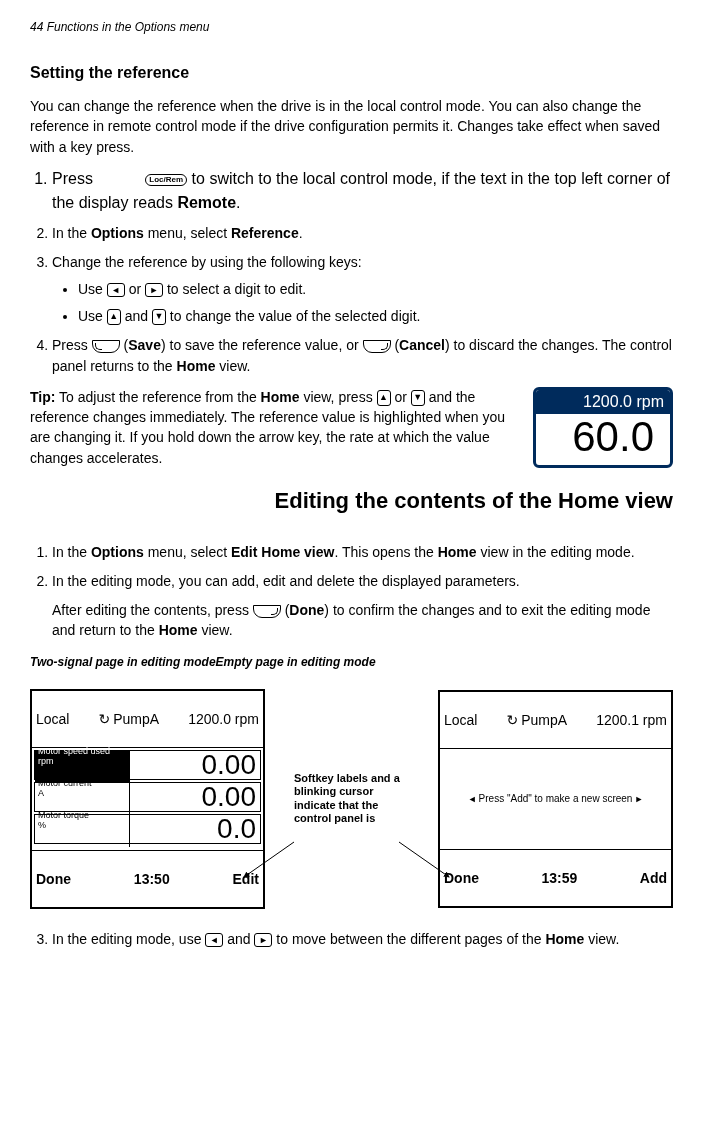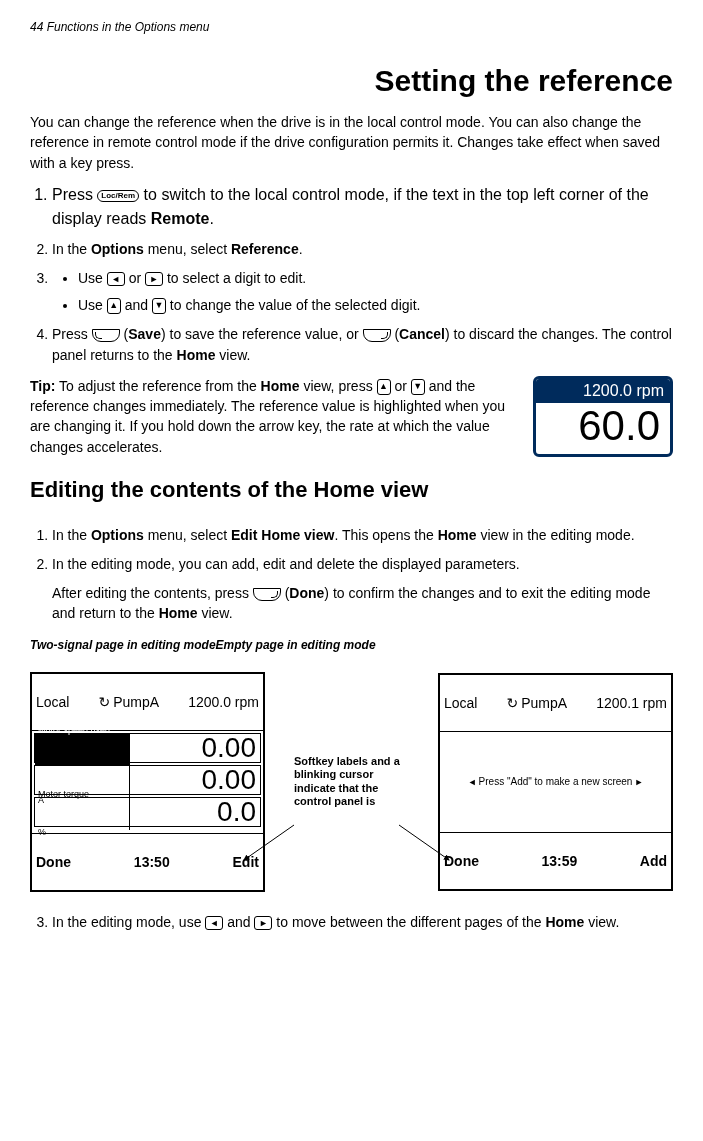--- a/index.html
+++ b/index.html
@@ -11,30 +11,30 @@
     color: #000;
     padding: 20px 30px;
     position: relative;
   }
   .page-header {
     font-style: italic;
     font-size: 12px;
     margin-bottom: 30px;
   }
   h1 {
-    font-size: 30px;
+    font-size: 16px;
     font-weight: bold;
     margin-bottom: 14px;
-    text-align: right;
   }
   h2 {
     font-size: 22px;
     font-weight: bold;
     margin-top: 20px;
-    margin-bottom: 22px;
+    margin-bottom: 28px;
+    text-align: right;
   }
   p {
     font-size: 14px;
     line-height: 1.45;
     margin-bottom: 10px;
   }
   ol {
     font-size: 14px;
     line-height: 1.5;
     margin-left: 22px;
@@ -53,20 +53,21 @@
   }
   .key-locrem {
     display: inline-block;
     border: 1px solid #000;
     border-radius: 8px;
     font-size: 8px;
     font-weight: bold;
     padding: 1px 3px;
     vertical-align: middle;
     line-height: 1;
+    margin-left: 48px;
   }
   .key-arrow {
     display: inline-block;
     border: 1px solid #000;
     border-radius: 3px;
     width: 18px;
     height: 14px;
     font-size: 9px;
     text-align: center;
     line-height: 12px;
@@ -122,21 +123,21 @@
     background: #fff;
   }
   .rpm-top {
     background: #002b5c;
     color: #fff;
     font-size: 16px;
     padding: 3px 6px;
   }
   .rpm-bottom {
     font-size: 42px;
-    padding: 2px 10px;
+    padding: 2px 16px;
     line-height: 1;
   }
   .screens-labels {
     display: flex;
     font-size: 12px;
     font-style: italic;
     font-weight: bold;
     margin-top: 14px;
     margin-bottom: 20px;
   }
@@ -183,24 +184,23 @@
   .param-row.selected .param-label {
     background: #000;
     color: #fff;
   }
   .param-label {
     width: 95px;
     font-size: 9px;
     padding: 16px 3px;
     display: flex;
     flex-direction: column;
-    justify-content: center;
+    justify-content: flex-end;
     border-right: 1px solid #000;
     line-height: 1.1;
-    gap: 28px;
   }
   .param-value {
     flex: 1;
     font-size: 28px;
     text-align: right;
     padding-right: 4px;
     line-height: 28px;
   }
   .empty-body {
     display: flex;
@@ -235,20 +235,21 @@
 <p>You can change the reference when the drive is in the local control mode. You can also change the reference in remote control mode if the drive configuration permits it. Changes take effect when saved with a key press.</p>
 
 <ol>
   <li style="font-size:16px;">
     <span>Press </span><span class="key-locrem">Loc/Rem</span><span> to switch to the local control mode, if the text in the top left corner of the display reads </span><strong>Remote</strong>.
   </li>
   <li>
     <span>In the </span><strong>Options</strong><span> menu, select </span><strong>Reference</strong>.
   </li>
   <li>
+    <span>Change the reference by using the following keys:</span>
     <ul>
       <li>
         <span>Use </span><span class="key-arrow">◄</span><span> or </span><span class="key-arrow">►</span><span> to select a digit to edit.</span>
       </li>
       <li>
         <span>Use </span><span class="key-arrow key-arrow-up">▲</span><span> and </span><span class="key-arrow key-arrow-down">▼</span><span> to change the value of the selected digit.</span>
       </li>
     </ul>
   </li>
   <li>

